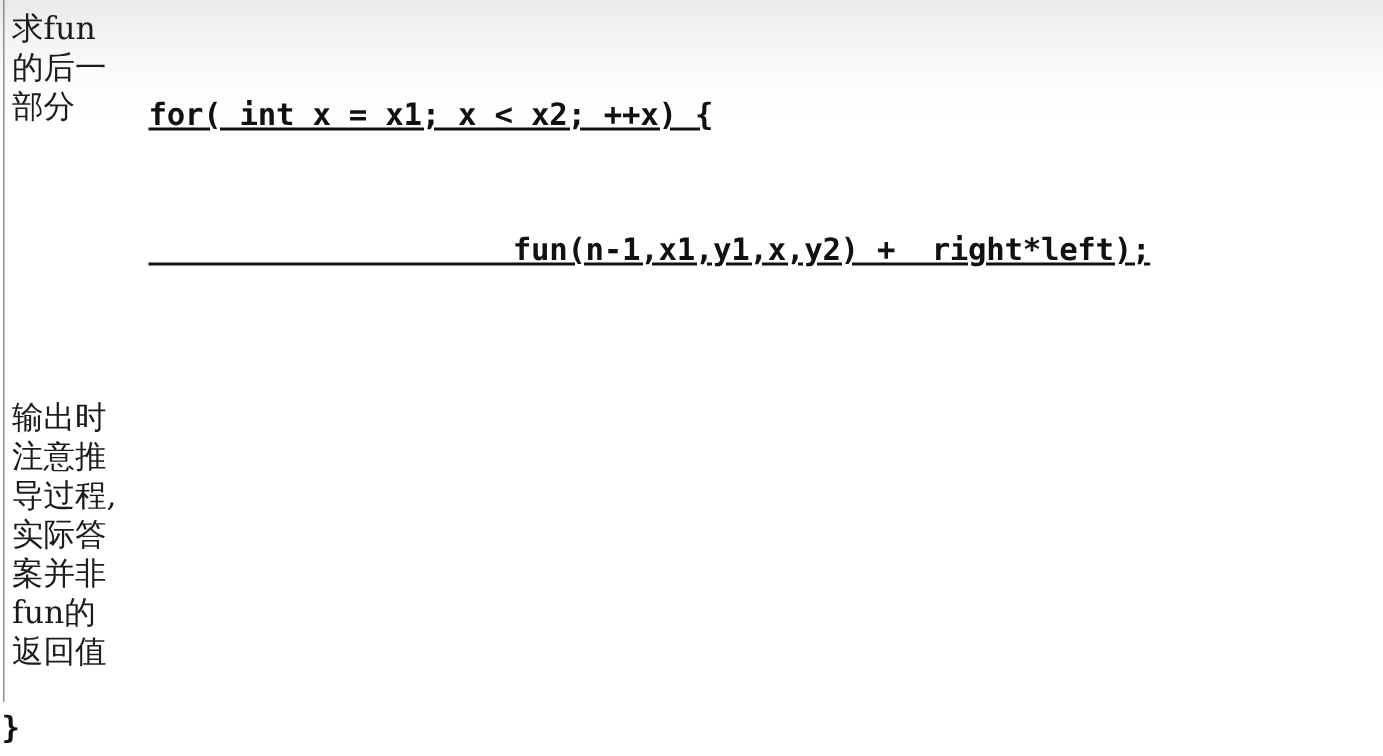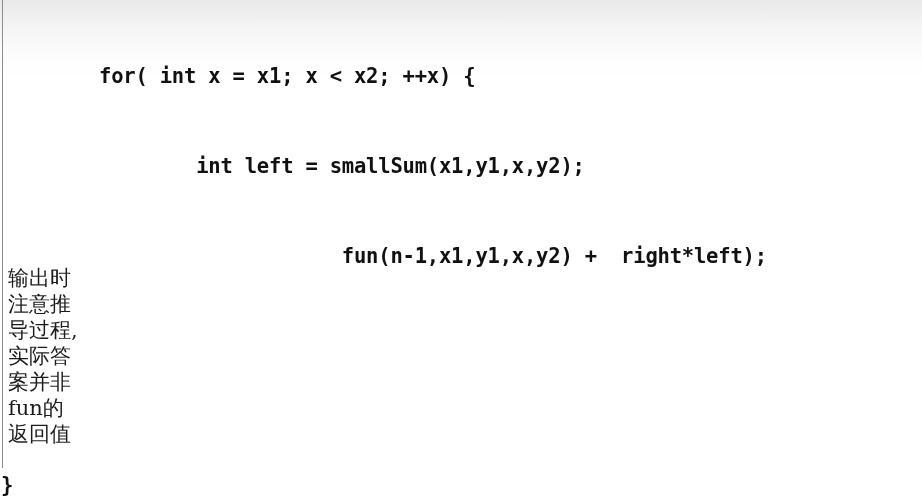--- a/index.html
+++ b/index.html
@@ -59,21 +59,21 @@
     left: 99px;
     top: 1px;
     font-family: "DejaVu Sans Mono", "Liberation Mono", monospace;
     font-size: 20.5px;
     line-height: 30px;
     font-weight: bold;
     color: #111111;
     white-space: pre;
     letter-spacing: -0.2px;
   }
-  #code .line { display: block; height: 30px; }
+  #code .line { display: block; height: 30px; text-decoration: underline; }
 
   
   #closing-brace {
     position: absolute;
     left: 1px;
     top: 470px;
     font-family: "DejaVu Sans Mono", "Liberation Mono", monospace;
     font-size: 20.5px;
     line-height: 30px;
     font-weight: bold;
@@ -81,32 +81,34 @@
     white-space: pre;
   }
 </style>
 </head>
 <body>
 
 <div id="screen">
 
   <div id="left-rule"></div>
 
+  <div class="note" id="note-top">求fun
+的后一
+部分</div>
 
   <div class="note" id="note-bot">输出时
 注意推
 导过程,
 实际答
 案并非
 fun的
 返回值</div>
 
   <div id="code">
     <span class="line">for( int x = x1; x &lt; x2; ++x) {</span>
-    <span class="line">        int left = smallSum(x1,y1,x,y2);</span>
     <span class="line">                    fun(n-1,x1,y1,x,y2) +  right*left);</span>
     
     
     
     
     
     
     
     
     

